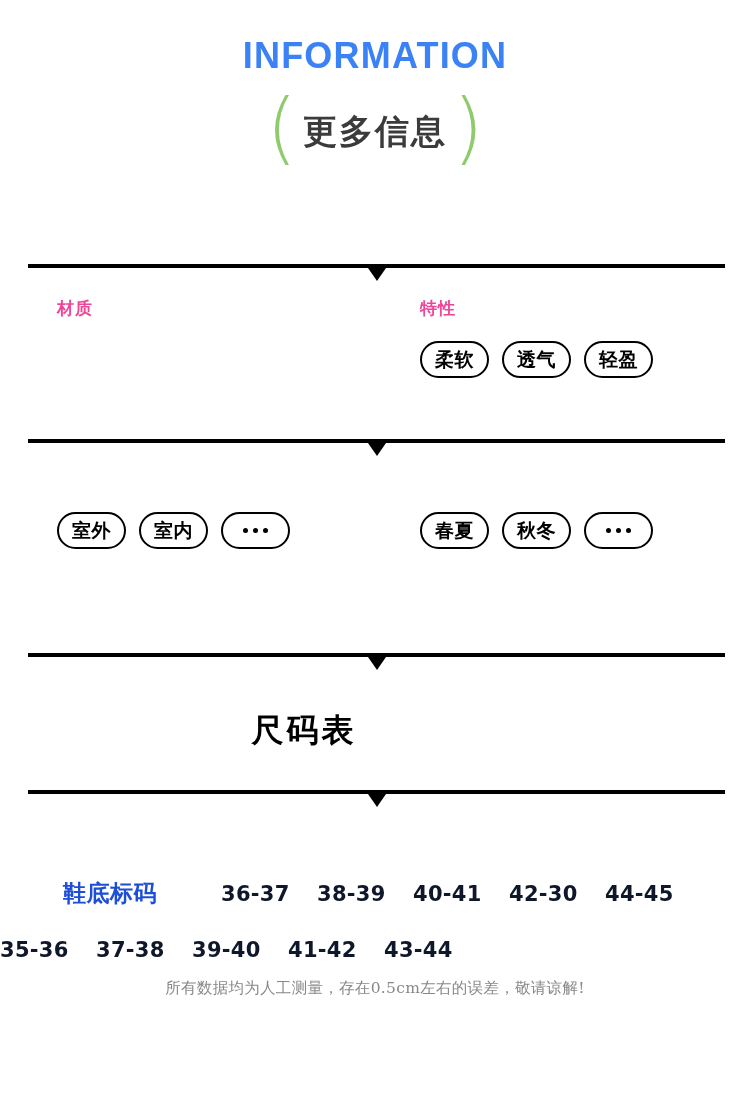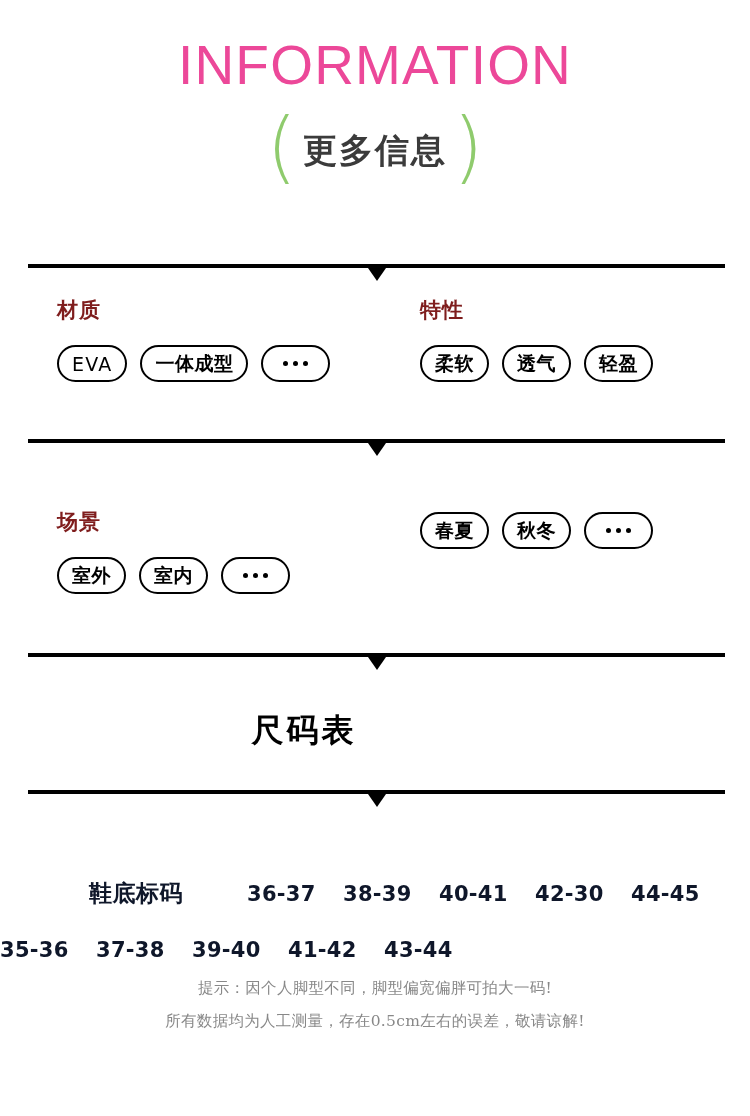--- a/index.html
+++ b/index.html
@@ -16,24 +16,24 @@
     position: relative;
   }
 
   
   .header {
     padding-top: 38px;
     text-align: center;
   }
   .header-en {
     font-family: "Liberation Sans", sans-serif;
-    font-size: 55px;
-    font-weight: normal;
+    font-size: 36px;
+    font-weight: bold;
     letter-spacing: 1.2px;
-    color: #ec4899;
+    color: #3b82f6;
     line-height: 1.0;
   }
   .header-cn-wrap {
     margin-top: 18px;
     display: flex;
     align-items: center;
     justify-content: center;
     gap: 6px;
     line-height: 1;
   }
@@ -93,23 +93,23 @@
   }
   .spec-col {
     position: absolute;
     top: 0;
   }
   .spec-col-left  { left: 57px; }
   .spec-col-right { left: 420px; }
 
   .spec-title {
     font-family: "DejaVu Sans", sans-serif;
-    font-size: 21px;
-    font-weight: bold;
-    color: #7f1d1d;
+    font-size: 17px;
+    font-weight: bold;
+    color: #ec4899;
     letter-spacing: 1px;
     line-height: 1;
     margin-bottom: 24px;
   }
   .chips {
     display: flex;
     gap: 13px;
     align-items: center;
   }
   .chip {
@@ -176,25 +176,25 @@
     left: 0;
     width: 750px;
   }
   .size-tr {
     display: flex;
     align-items: baseline;
     height: 56px;
   }
   .size-th {
     width: 158px;
-    margin-left: 89px;
+    margin-left: 63px;
     font-family: "DejaVu Sans", sans-serif;
     font-size: 23px;
     font-weight: bold;
-    color: #0f172a;
+    color: #1d4ed8;
     letter-spacing: 0.5px;
     white-space: nowrap;
   }
   .size-td {
     width: 96px;
     font-family: "DejaVu Sans", sans-serif;
     font-size: 21px;
     font-weight: bold;
     color: #0f172a;
     letter-spacing: 0.3px;
@@ -241,47 +241,35 @@
     <span class="tri"></span>
   </div>
 <div class="rule rule-4">
     <span class="tri"></span>
   </div>
 
 <div class="spec-section spec-1">
   <div class="spec-row">
     <div class="spec-col spec-col-left">
       <div class="spec-title">材质</div>
-      <div class="chips">
-        <div class="chip chip-latin">EVA</div>
-        <div class="chip">一体成型</div>
-        <div class="chip chip-dots">
-          <span class="dots">
-              <i></i>
-              <i></i>
-              <i></i>
-            </span>
-        </div>
-      </div>
     </div>
     <div class="spec-col spec-col-right">
       <div class="spec-title">特性</div>
       <div class="chips">
         <div class="chip">柔软</div>
         <div class="chip">透气</div>
         <div class="chip">轻盈</div>
       </div>
     </div>
   </div>
 </div>
 
 <div class="spec-section spec-2">
   <div class="spec-row">
     <div class="spec-col spec-col-left">
-      <div class="spec-title">场景</div>
       <div class="chips">
         <div class="chip">室外</div>
         <div class="chip">室内</div>
         <div class="chip chip-dots">
           <span class="dots">
               <i></i>
               <i></i>
               <i></i>
             </span>
         </div>
@@ -317,15 +305,14 @@
   <div class="size-tr">
     <div class="size-td">35-36</div>
     <div class="size-td">37-38</div>
     <div class="size-td">39-40</div>
     <div class="size-td">41-42</div>
     <div class="size-td">43-44</div>
   </div>
 </div>
 
 <div class="notes">
-  <div class="note-line">提示：因个人脚型不同，脚型偏宽偏胖可拍大一码!</div>
   <div class="note-line">所有数据均为人工测量，存在0.5cm左右的误差，敬请谅解!</div>
 </div>
 
 </body></html>

